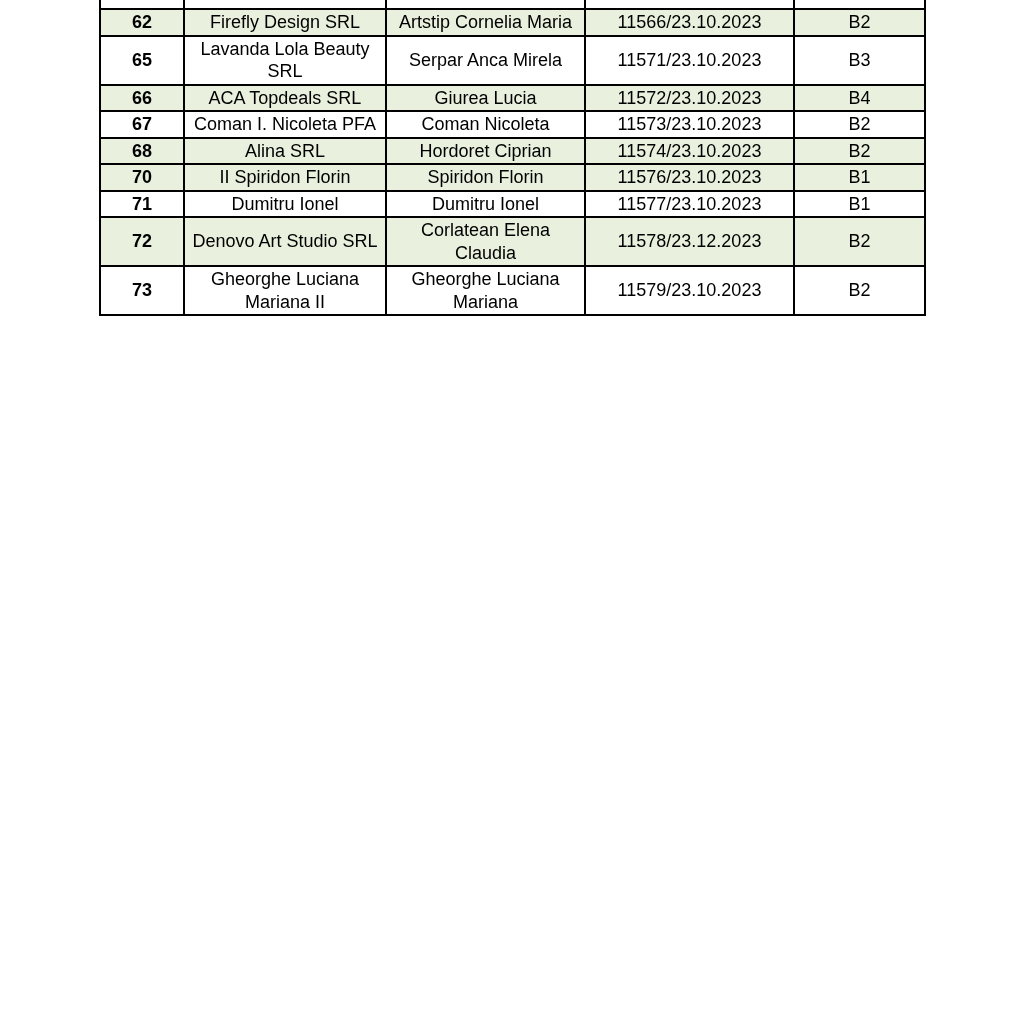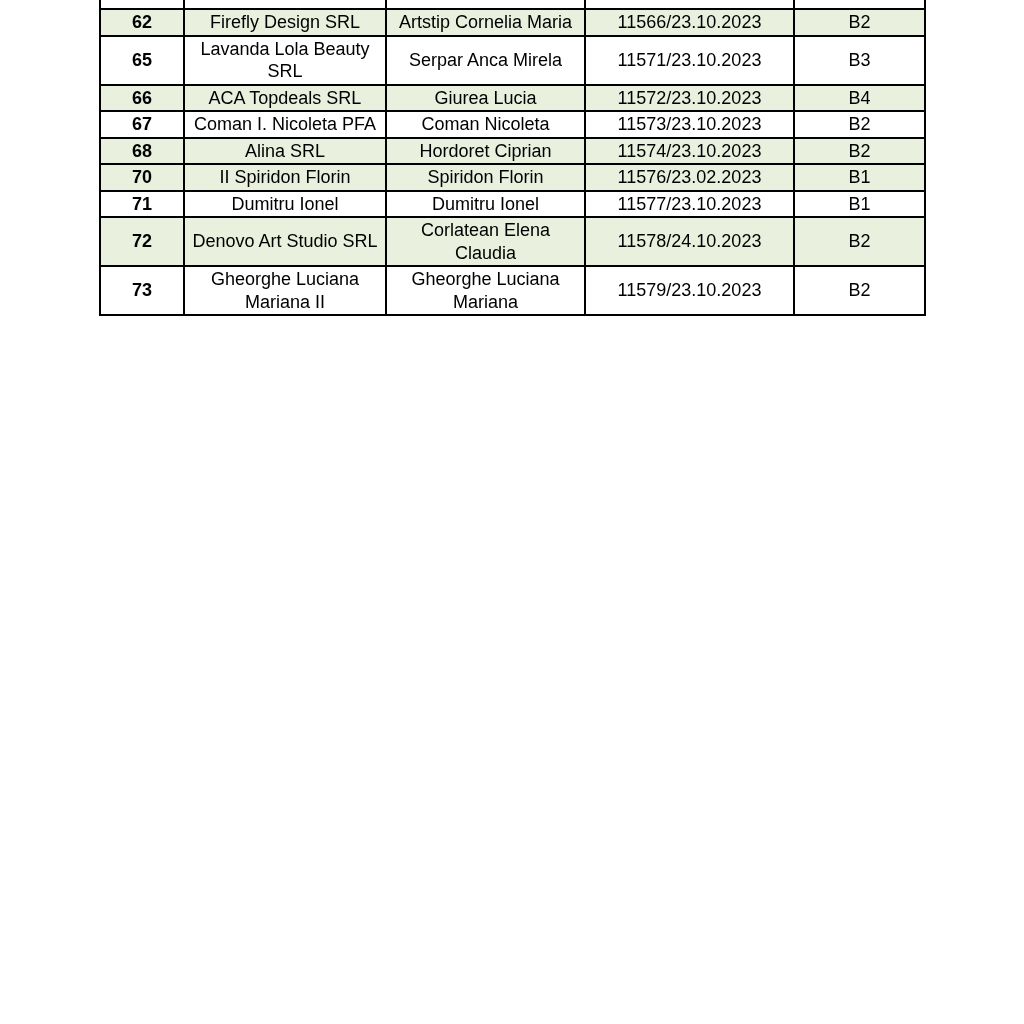--- a/index.html
+++ b/index.html
@@ -104,35 +104,35 @@
           <td class="col-nr">68</td>
           <td class="col-company">Alina SRL</td>
           <td class="col-person">Hordoret Ciprian</td>
           <td class="col-registration">11574/23.10.2023</td>
           <td class="col-code">B2</td>
         </tr>
         <tr class="shaded">
           <td class="col-nr">70</td>
           <td class="col-company">II Spiridon Florin</td>
           <td class="col-person">Spiridon Florin</td>
-          <td class="col-registration">11576/23.02.2023</td>
+          <td class="col-registration">11576/23.10.2023</td>
           <td class="col-code">B1</td>
         </tr>
         <tr class="plain">
           <td class="col-nr">71</td>
           <td class="col-company">Dumitru Ionel</td>
           <td class="col-person">Dumitru Ionel</td>
           <td class="col-registration">11577/23.10.2023</td>
           <td class="col-code">B1</td>
         </tr>
         <tr class="shaded">
           <td class="col-nr">72</td>
           <td class="col-company">Denovo Art Studio SRL</td>
           <td class="col-person">Corlatean Elena Claudia</td>
-          <td class="col-registration">11578/24.10.2023</td>
+          <td class="col-registration">11578/23.12.2023</td>
           <td class="col-code">B2</td>
         </tr>
         <tr class="plain">
           <td class="col-nr">73</td>
           <td class="col-company">Gheorghe Luciana Mariana II</td>
           <td class="col-person">Gheorghe Luciana Mariana</td>
           <td class="col-registration">11579/23.10.2023</td>
           <td class="col-code">B2</td>
         </tr>
       </tbody>

